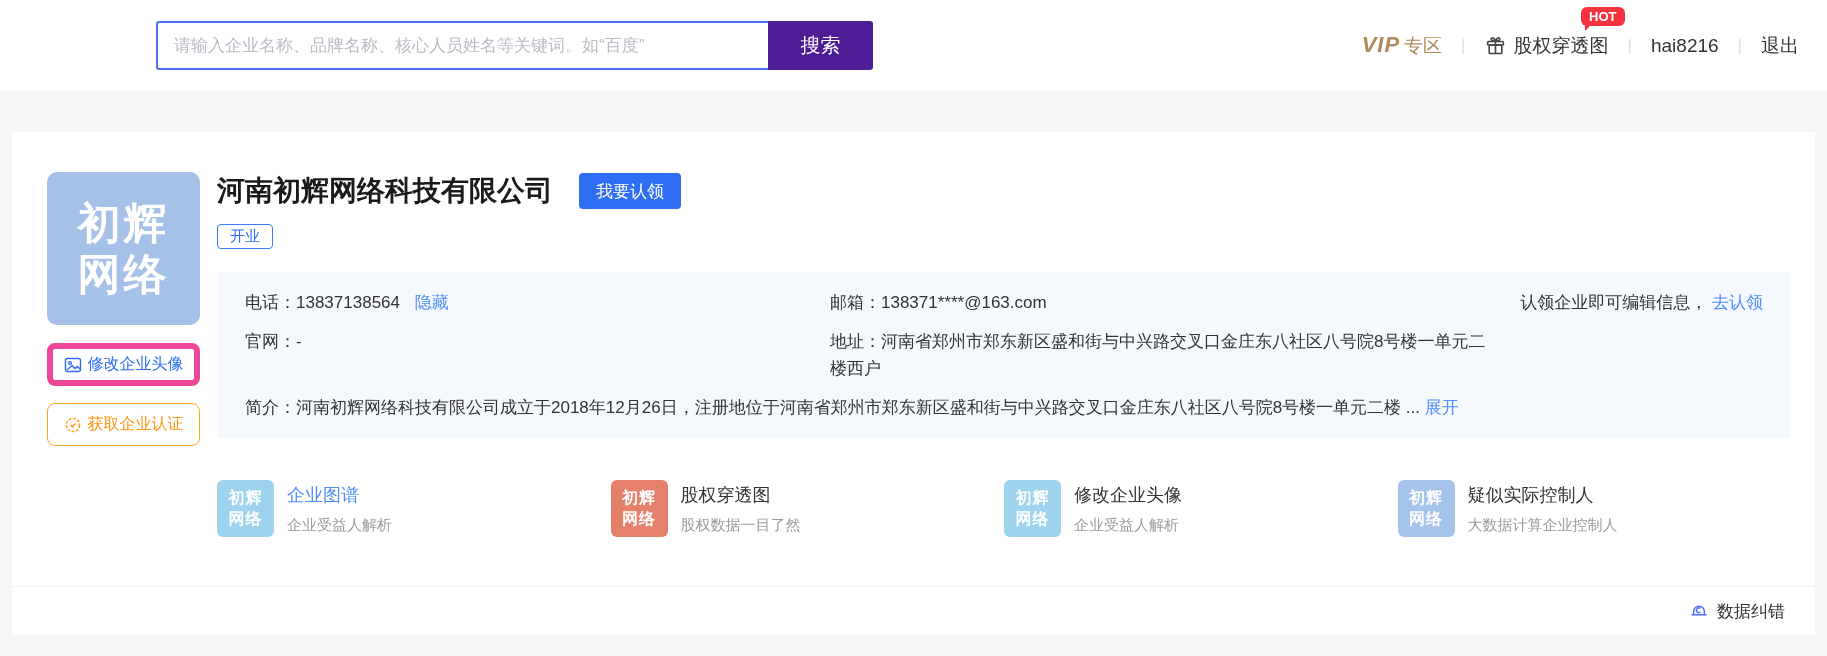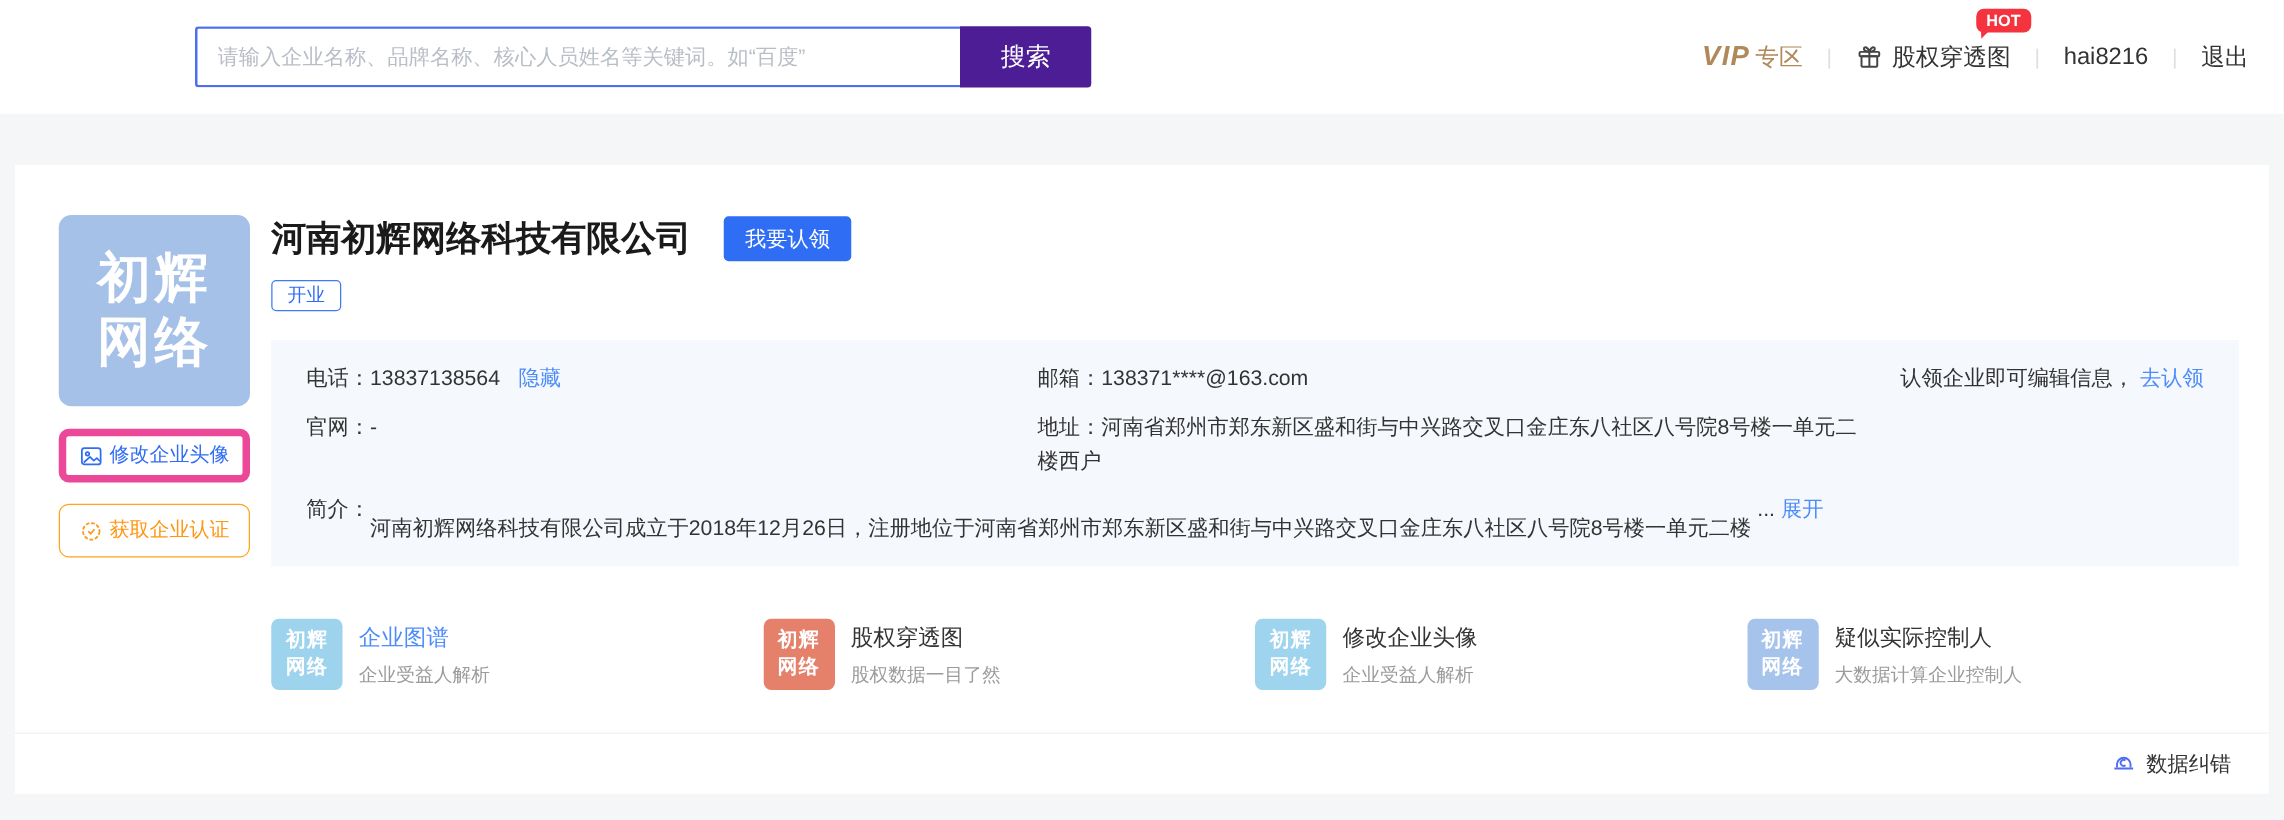--- a/index.html
+++ b/index.html
@@ -42,21 +42,21 @@
   .tag-row { margin-top:14px; }
   .status-tag { display:inline-block; border:1px solid #3b7bf8; color:#2f6df5; font-size:15px; padding:2px 12px; border-radius:4px; }
 
   .info-box { margin-top:23px; background:#f5f8fd; padding:17px 28px; font-size:17px; color:#333; line-height:27px; }
   .info-row { display:flex; }
   .col-a { width:585px; flex:none; }
   .addr-cell { width:660px; flex:none; }
   .claim-cell { margin-left:auto; white-space:nowrap; }
   .info-row2 { margin-top:12px; }
   .intro-row { margin-top:12px; display:flex; }
-  .intro-text { flex:0 1 auto; min-width:0; overflow:hidden; white-space:nowrap;margin-top:15px; }
+  .intro-text { flex:0 1 auto; min-width:0; overflow:hidden; white-space:nowrap; }
   .intro-more { white-space:nowrap; }
   a.blue { color:#4e8df9; text-decoration:none; cursor:pointer; }
   .hide-link { margin-left:10px; }
 
   .features { display:flex; margin-top:42px; }
   .feature { flex:1; display:flex; align-items:center; cursor:pointer; }
   .thumb { width:57px; height:57px; border-radius:6px; color:#fff; font-weight:bold; font-size:16px; letter-spacing:1px; display:flex; flex-direction:column; align-items:center; justify-content:center; line-height:1.3; flex:none; }
   .feature-text { margin-left:13px; }
   .feature-title { font-size:18px; color:#333; }
   .feature-sub { font-size:15px; color:#9b9b9b; margin-top:9px; }

